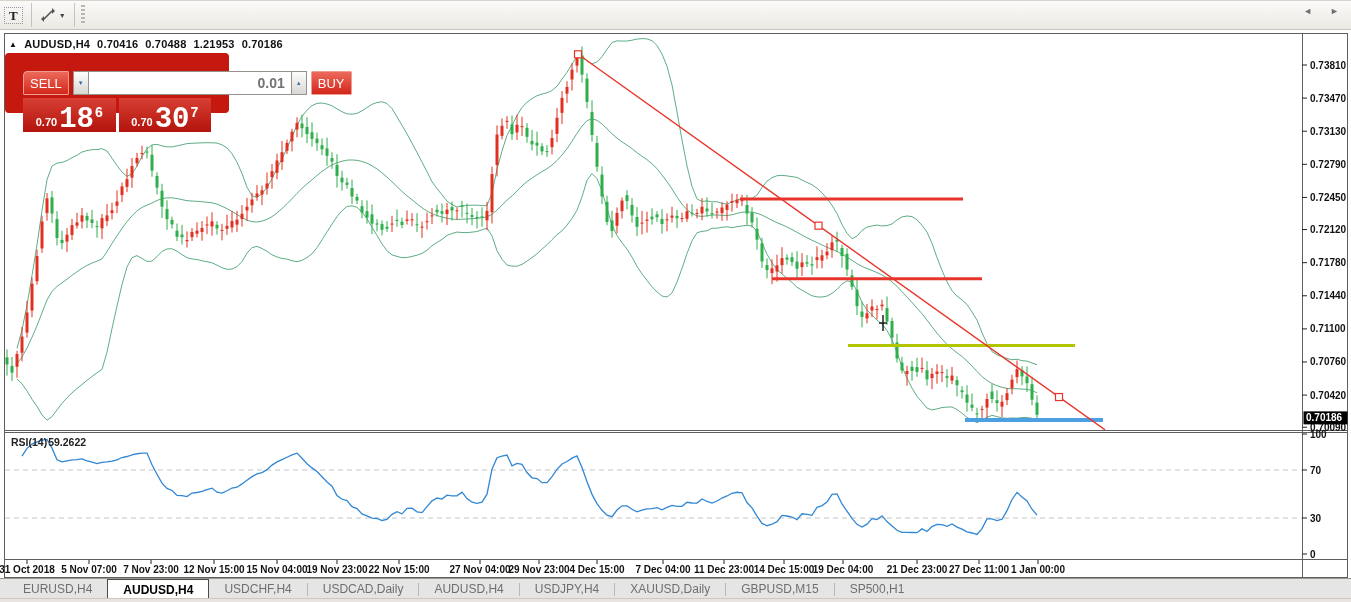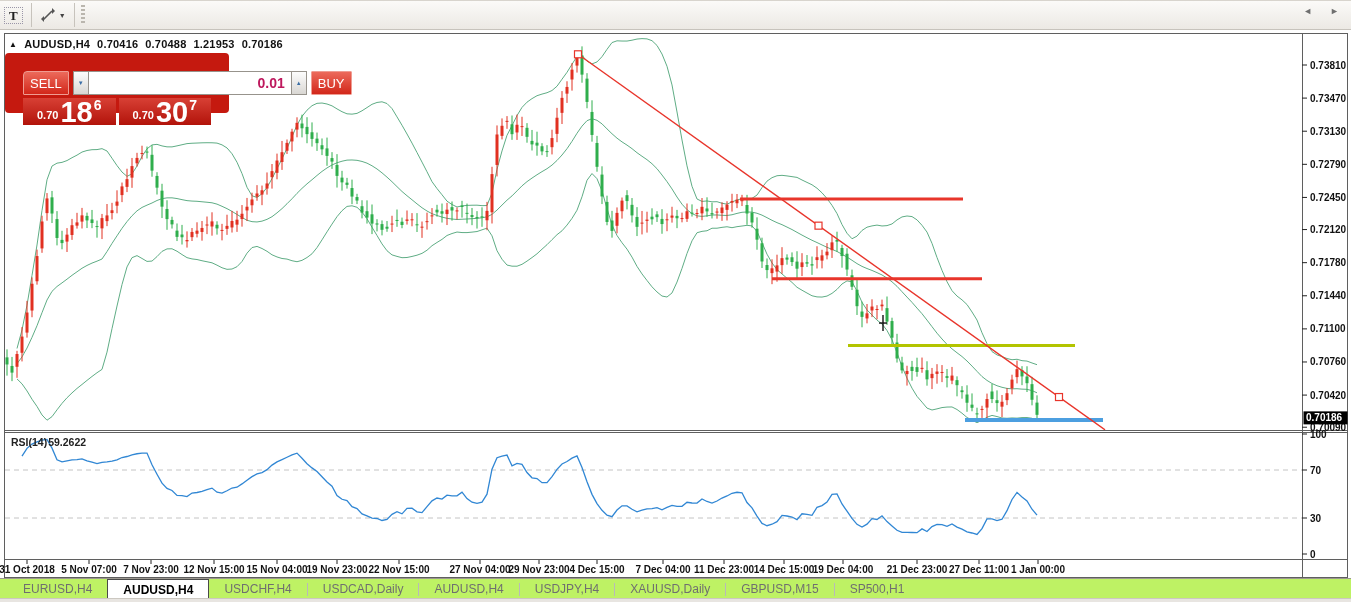--- a/index.html
+++ b/index.html
@@ -30,39 +30,39 @@
   .trade-panel{position:absolute;left:5px;top:53px;width:224px;height:60px;z-index:3;
     background:#c5190f;border-radius:4px;padding:18px;box-sizing:border-box;}
   .tp-row1{display:flex;height:24px;}
   .tp-sell,.tp-buy{width:52px;color:#fff;font-size:13px;
     background:linear-gradient(#ec6a5b,#d2271a);border:1px solid #ef9c92;border-radius:1px;}
   .tp-sell{border-top-left-radius:4px;}
   .tp-vol{flex:1;display:flex;margin:0 4px;}
   .tp-vol-btn{width:16px;background:linear-gradient(#fdfdfd,#d9d7d3);border:1px solid #97938c;
     color:#3a6ea5;font-size:6px;padding:0;}
   .tp-vol-input{flex:1;min-width:0;border:1px solid #97938c;border-left:none;border-right:none;
-    text-align:right;font-size:14px;font-weight:700;padding:0 6px 0 0;color:#be185d;}
-  .tp-row2{display:flex;margin-top:3px;height:27px;gap:3px;}
+    text-align:right;font-size:14px;font-weight:700;padding:0 6px 0 0;color:#737373;}
+  .tp-row2{display:flex;margin-top:3px;height:34px;gap:3px;}
   .tp-quote{flex:1;background:linear-gradient(#d84035,#b2130a);display:flex;align-items:flex-end;
     justify-content:center;color:#fff;}
   .q-small{font-size:11px;font-weight:700;margin:0 2px 4px 0;}
-  .q-big{font-size:29px;font-weight:700;line-height:25px;}
+  .q-big{font-size:29px;font-weight:700;line-height:25px;font-family:Liberation Mono, monospace;}
   .q-sup{font-size:14px;font-weight:700;margin:0 0 12px 1px;}
   
   .rsi-label{position:absolute;left:11px;top:436px;z-index:2;font-size:10.5px;font-weight:700;
     color:#222;display:flex;gap:1px;}
   
   #chart-svg{position:absolute;left:0;top:0;z-index:1;}
   #chart-svg text{font-family:"Liberation Sans",sans-serif;}
   .ax-t{font-size:10px;font-weight:700;fill:#111;}
   .ax-w{font-size:10px;font-weight:700;fill:#fff;}
   .tm-t{font-size:10px;font-weight:700;fill:#111;text-anchor:middle;}
   
   .tab-bar{position:absolute;left:0;top:578px;width:1351px;height:24px;z-index:5;
-    background:#bef264;border-top:1px solid #9c9890;display:flex;align-items:flex-start;
+    background:#e5e5e5;border-top:1px solid #9c9890;display:flex;align-items:flex-start;
     padding-left:8px;box-sizing:border-box;}
   .tab{height:20px;line-height:20px;padding:0 15px;font-size:12px;color:#6f6f6f;
     white-space:nowrap;cursor:default;}
   .tab.active{background:#fff;border:1px solid #4a4a4a;border-bottom:1px solid #fff;
     color:#000;font-weight:700;}
   .tab-sep{width:1px;height:13px;background:#b9b9b9;margin-top:4px;}
   .tab-bar::after{content:"";position:absolute;left:0;right:0;bottom:0;height:3px;
     background:#e8e5e1;border-top:1px solid #ccc8c1;}
   .tab-scroll{position:absolute;right:12px;top:6px;display:flex;gap:18px;color:#6f6f6f;
     font-size:9px;z-index:6;}

